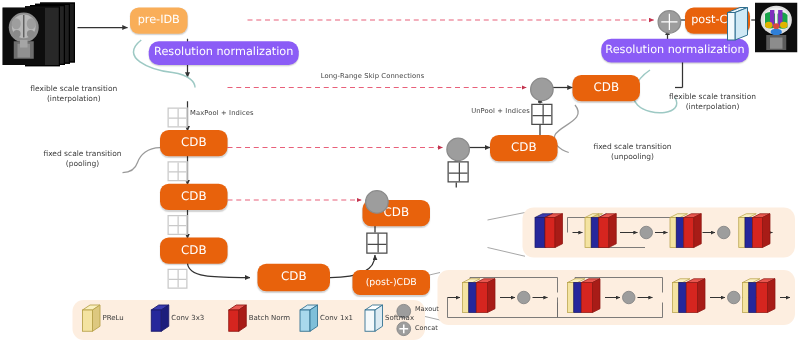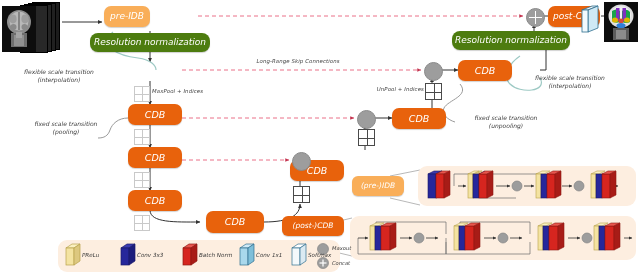--- a/index.html
+++ b/index.html
@@ -1,27 +1,27 @@
 <!DOCTYPE html>
 <html><head>
 <meta charset="utf-8">
 <style>
   html,body{margin:0;padding:0;background:#ffffff;}
   body{width:640px;height:274px;position:relative;overflow:hidden;
        font-family:"DejaVu Sans","Liberation Sans",sans-serif;}
-  #stage{position:absolute;left:0;top:0;width:621px;height:274px;font-style:italic;}
+  #stage{position:absolute;left:0;top:0;width:621px;height:274px;}
   svg#canvas{position:absolute;left:0;top:0;width:640px;height:274px;}
 
   
   .node{position:absolute;display:flex;align-items:center;justify-content:center;
         border-radius:7px;color:#fff;text-align:center;line-height:1;
         box-shadow:0 1px 1px rgba(0,0,0,.18);}
   .n-idb{background:#F9AE59;color:#ffffff;}
   .n-cdb{background:#E8620C;color:#ffffff;}
-  .n-res{background:#4d7c0f;color:#ffffff;border-radius:8px;}
+  .n-res{background:#8b5cf6;color:#ffffff;border-radius:8px;margin-left:29px;}
 
   .lbl{position:absolute;color:#3a3a3a;text-align:center;line-height:1.25;
        letter-spacing:.1px;}
 
   
   .grid{position:absolute;border:1.1px solid #4a4a4a;background:#fff;}
   .grid.light{border-color:#c9c9c9;}
   .grid i{position:absolute;background:#4a4a4a;}
   .grid.light i{background:#c9c9c9;}
 
@@ -245,21 +245,20 @@
     <div>(interpolation)</div>
   </div>
 
   <div style="position:absolute;left:458px;top:114px;width:96px;text-align:center;
               font-size:6px;color:#3a3a3a;line-height:1.35;">
     <div>fixed scale transition</div>
     <div>(unpooling)</div>
   </div>
 
   <div class="panel" style="left:418px;top:166px;width:218px;height:40px;"></div>
-  <div class="node n-idb" style="left:352px;top:176px;width:52px;height:20px;font-size:7.5px;border-radius:6px;">(pre-)IDB</div>
   <svg style="position:absolute;left:418px;top:166px;" width="218" height="40" viewBox="0 0 218 40">
 
     <path d="M36,20 L36,8 L124,8 L124,20" fill="none" stroke="#6a6a6a" stroke-width=".7"></path>
     <path d="M62,20 L62,32 L98,32" fill="none" stroke="#6a6a6a" stroke-width=".7"></path>
     <path d="M124,20 L124,30" fill="none" stroke="#6a6a6a" stroke-width=".7"></path>
     <line x1="40" y1="20" x2="48" y2="20" stroke="#333" stroke-width=".8" marker-end="url(#ah)"></line>
     <line x1="78" y1="20" x2="92" y2="20" stroke="#333" stroke-width=".8" marker-end="url(#ah)"></line>
     <line x1="106" y1="20" x2="116" y2="20" stroke="#333" stroke-width=".8" marker-end="url(#ah)"></line>
     <line x1="144" y1="20" x2="154" y2="20" stroke="#333" stroke-width=".8" marker-end="url(#ah)"></line>
     <line x1="182" y1="20" x2="200" y2="20" stroke="#333" stroke-width=".8" marker-end="url(#ah)"></line>

